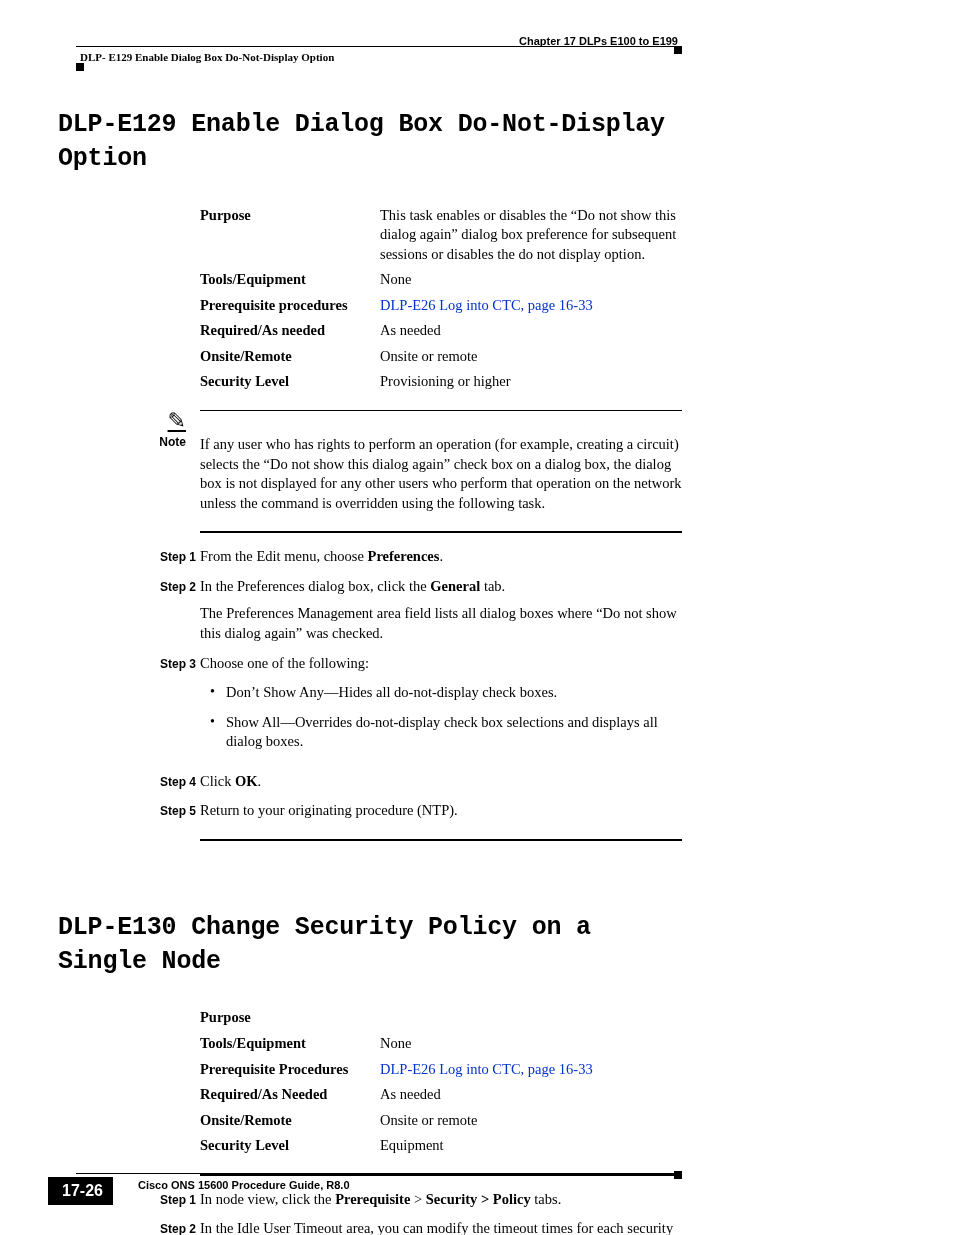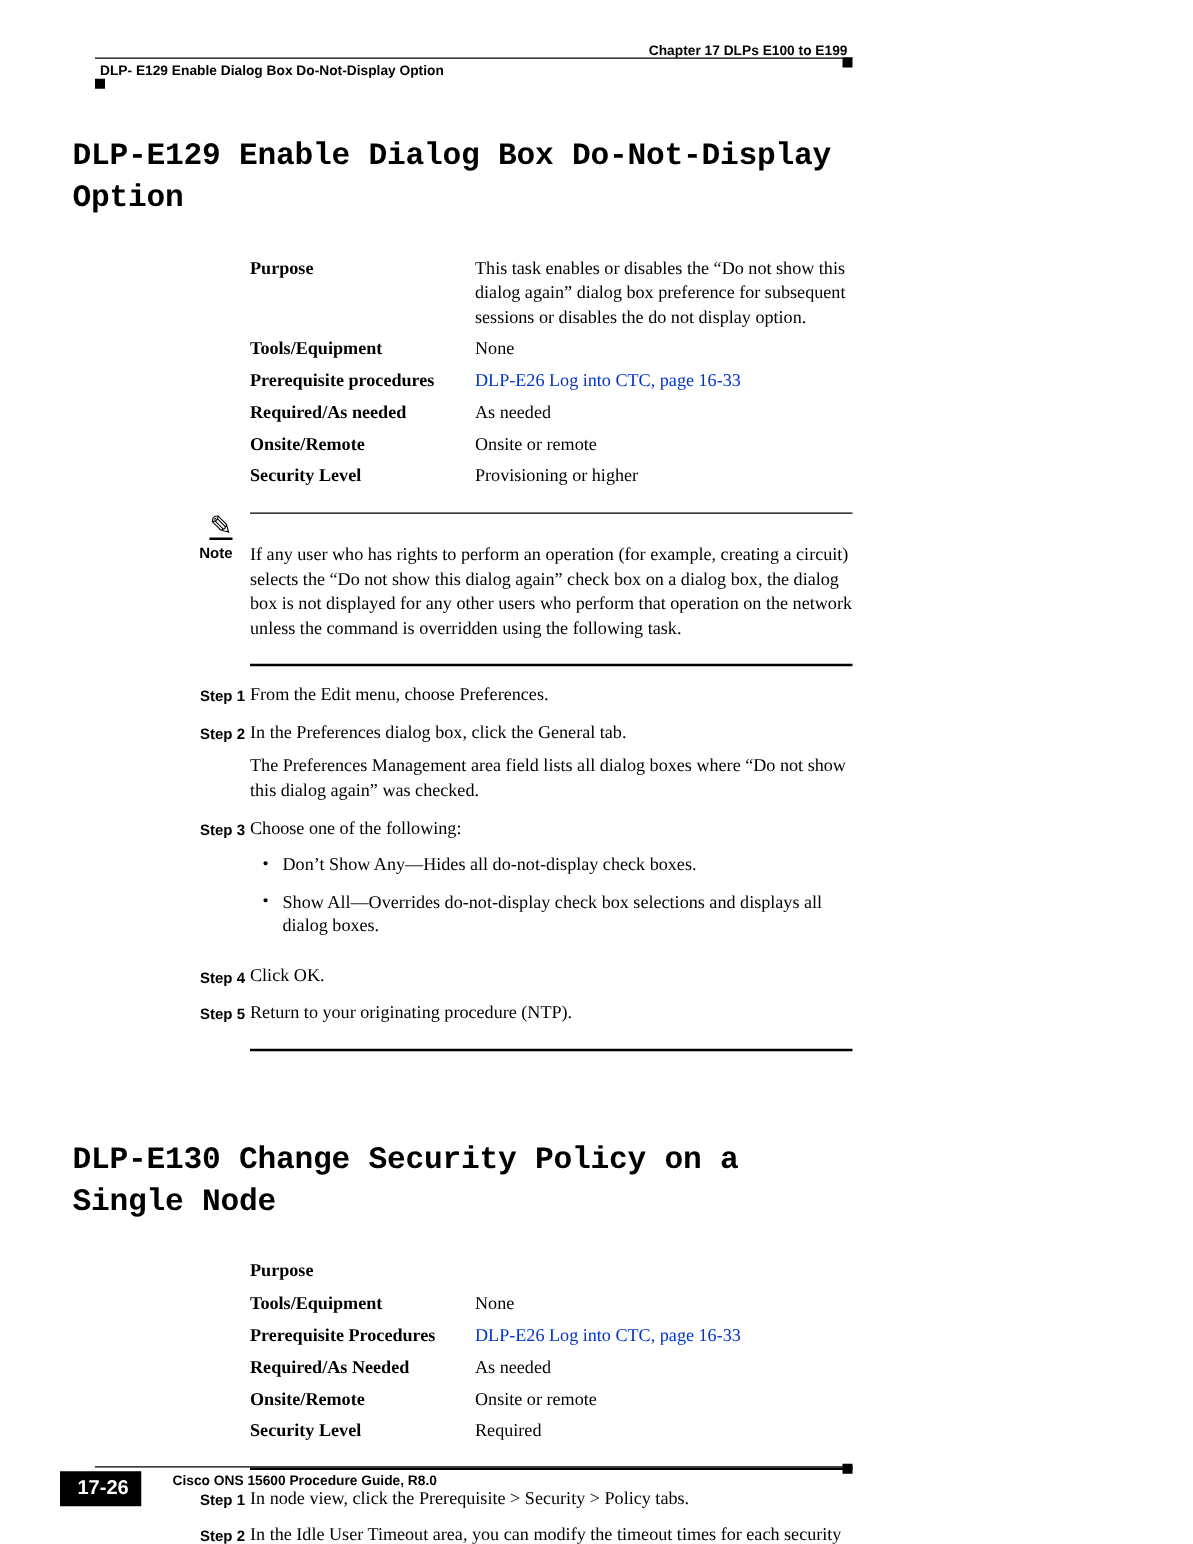--- a/index.html
+++ b/index.html
@@ -24,21 +24,21 @@
     right: 80px;
     font-family: Arial, Helvetica, sans-serif;
     font-weight: bold;
     font-size: 11px;
     text-align: right;
   }
   .header-left {
     position: absolute;
     top: 50px;
     left: 80px;
-    font-family: Liberation Sans, sans-serif;
+    font-family: Liberation Serif, serif;
     font-weight: bold;
     font-size: 11px;
   }
   .header-rule {
     position: absolute;
     top: 46px;
     left: 76px;
     right: 76px;
     height: 1px;
     background: #000;
@@ -212,21 +212,21 @@
   }
   .footer-tick {
     position: absolute;
     right: 0;
     bottom: 14px;
     width: 8px;
     height: 8px;
     background: #000;
   }
 
-  b { font-weight: normal; }
+  b { font-weight: bold; }
 </style>
 </head>
 <body>
 
 <div class="page">
 
   <div class="header-rule"></div>
   <div class="header-tick-top"></div>
   <div class="header-right">Chapter 17      DLPs E100 to E199</div>
   <div class="header-left">DLP- E129 Enable Dialog Box Do-Not-Display Option</div>
@@ -328,21 +328,21 @@
       <div class="info-row">
         <div class="info-label">Required/As Needed</div>
         <div class="info-value">As needed</div>
       </div>
       <div class="info-row">
         <div class="info-label">Onsite/Remote</div>
         <div class="info-value">Onsite or remote</div>
       </div>
       <div class="info-row">
         <div class="info-label">Security Level</div>
-        <div class="info-value">Required</div>
+        <div class="info-value">Equipment</div>
       </div>
     </div>
 
     <div class="divider"></div>
 
     <div class="step">
       <div class="step-label">Step 1</div>
       <div class="step-body"><span>In node view, click the </span><b>Prerequisite</b><span> &gt; </span><b>Security &gt; Policy</b><span> tabs.</span></div>
     </div>
 

